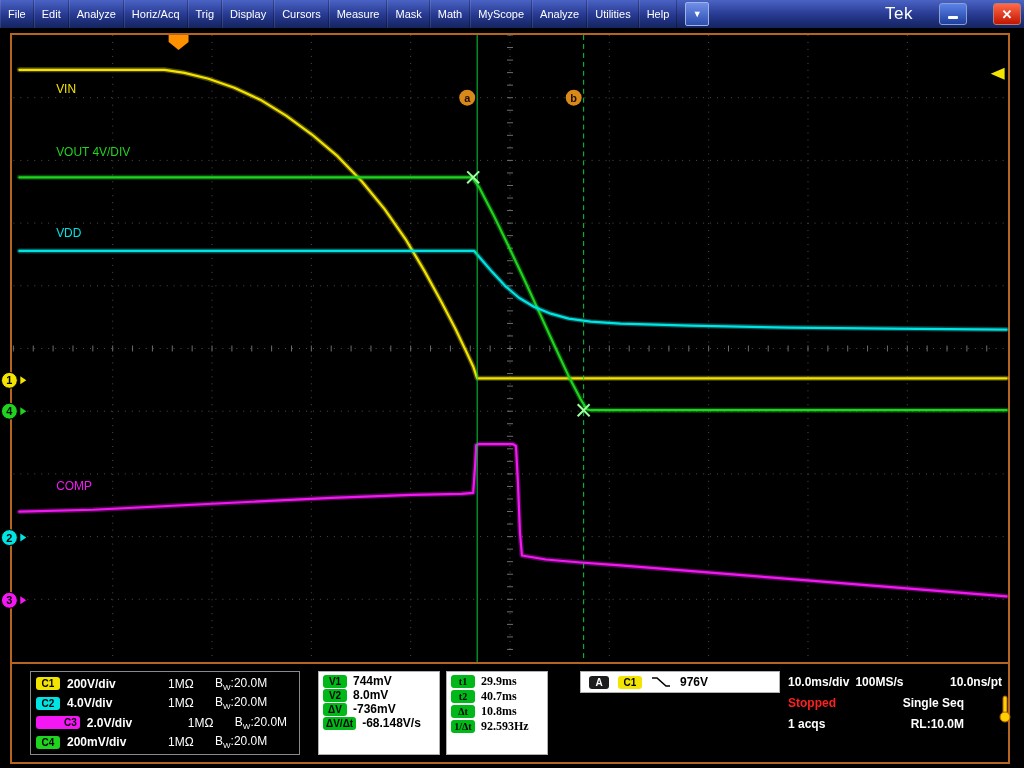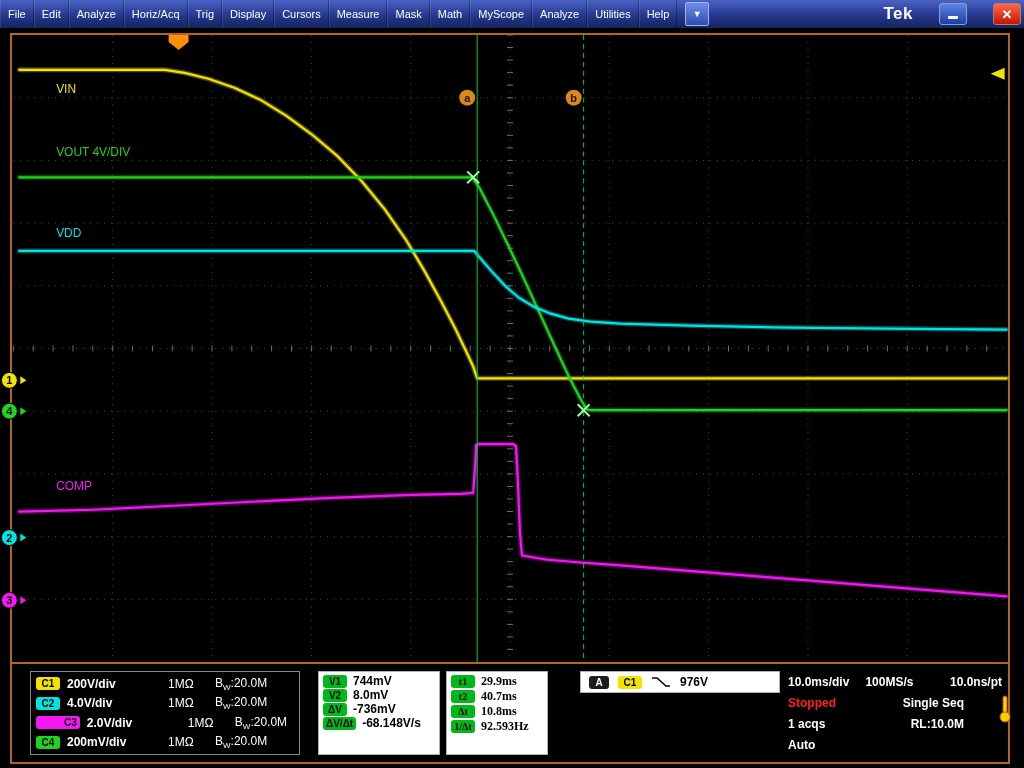--- a/index.html
+++ b/index.html
@@ -21,21 +21,21 @@
     border-left:1px solid rgba(255,255,255,0.10);
     cursor:default;
   }
   .dropdown-btn{
     width:22px;height:22px;margin-left:8px;border-radius:2px;
     background:linear-gradient(#6f8fe8,#2d4eb0);
     border:1px solid #9fb4e0;color:#fff;font-size:9px;
     display:flex;align-items:center;justify-content:center;
   }
   .spacer{flex:1;}
-  .logo{font-weight:bold;font-size:17px;letter-spacing:.5px;margin-right:26px;}
+  .logo{font-weight:normal;font-size:17px;letter-spacing:.5px;margin-right:26px;}
   .win-btn{
     width:26px;height:20px;border-radius:3px;
     display:flex;align-items:center;justify-content:center;
   }
   .min-btn{background:linear-gradient(#5b83e8,#1e3f9e);border:1px solid #8aa0cf;margin-right:26px;}
   .min-glyph{width:10px;height:3px;background:#fff;border-radius:1px;margin-top:7px;}
   .close-btn{background:linear-gradient(#ff6a4a,#c21500);border:1px solid #b08070;color:#fff;font-weight:bold;font-size:13px;margin-right:3px;}
   
   .screen{
     position:absolute;left:10px;top:33px;width:1000px;height:731px;
@@ -76,21 +76,21 @@
   .cur-row{display:flex;align-items:center;gap:6px;}
   .cur-val{font-weight:bold;font-size:12px;white-space:nowrap;}
   .trig-box{
     position:absolute;left:568px;top:7px;width:200px;height:22px;
     background:#fff;border:1px solid #b0b0b0;display:flex;align-items:center;
     gap:9px;padding:0 8px;box-sizing:border-box;color:#000;
   }
   .a-badge{background:#1d1d1d;color:#fff;min-width:20px;}
   .trig-level{font-weight:bold;}
   .right-panel{position:absolute;left:776px;top:7px;width:214px;height:86px;}
-  .rp-row{display:flex;align-items:center;height:21px;font-weight:bold;white-space:nowrap;gap:10px;}
+  .rp-row{display:flex;align-items:center;height:21px;font-weight:bold;white-space:nowrap;}
   .rp-gap{margin-left:6px;}
   .rp-right{margin-left:auto;}
   .rp-right-in{margin-left:auto;margin-right:38px;}
   .stopped{color:#ff2020;}
   .thermo{position:absolute;left:987px;top:30px;}
 </style>
 </head>
 <body>
 
 <div class="menubar">
@@ -373,23 +373,20 @@
         <span class="rp-right">10.0ns/pt</span>
       </div>
       <div class="rp-row">
         <span class="stopped">Stopped</span>
         <span class="rp-right-in">Single Seq</span>
       </div>
       <div class="rp-row">
         <span>1 acqs</span>
         <span class="rp-right-in">RL:10.0M</span>
       </div>
-      <div class="rp-row">
-        <span>Auto</span>
-      </div>
     </div>
 
     <svg class="thermo" width="12" height="30" viewBox="0 0 12 30">
       <rect x="4" y="2" width="4" height="18" rx="2" fill="#ffd000" stroke="#b06000" stroke-width="1"></rect>
       <circle cx="6" cy="23" r="5" fill="#ffd000" stroke="#b06000" stroke-width="1"></circle>
     </svg>
 
   </div>
 </div>
 

